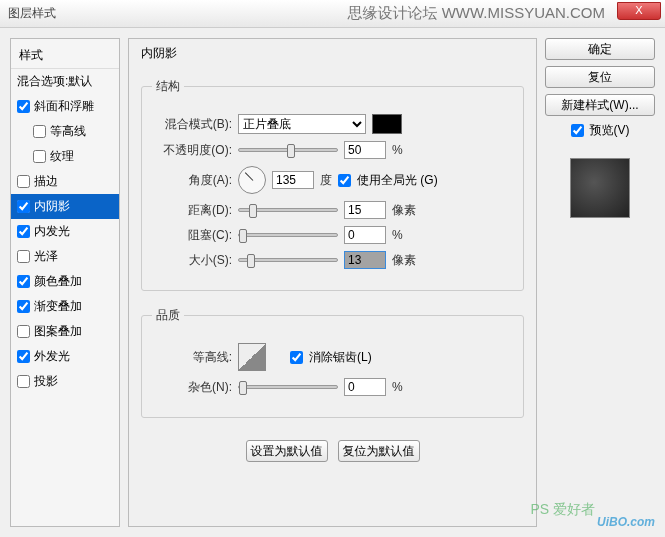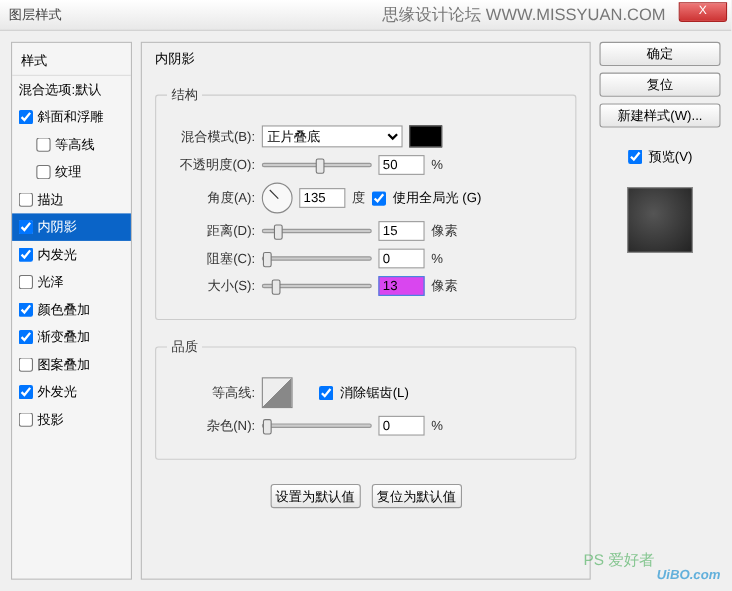--- a/index.html
+++ b/index.html
@@ -19,21 +19,21 @@
 .center .section-title { margin-bottom: 6px; }
 fieldset { border: 1px solid #ccc; border-radius: 3px; padding: 12px 10px 14px; margin-bottom: 10px; margin-top: 16px; }
 fieldset legend { padding: 0 4px; color: #333; }
 .row { display: flex; align-items: center; margin: 7px 0; gap: 6px; }
 .row .lbl { width: 80px; text-align: right; color: #333; }
 .row select { width: 128px; height: 20px; background: #fff; border: 1px solid #999; }
 .color-swatch { width: 30px; height: 20px; background: #000; border: 1px solid #666; }
 .slider { flex: 0 0 100px; height: 4px; background: #ccc; border: 1px solid #999; border-radius: 2px; position: relative; }
 .slider .thumb { position: absolute; top: -5px; width: 8px; height: 14px; background: #e8e8e8; border: 1px solid #777; border-radius: 2px; }
 input.num { width: 42px; height: 18px; border: 1px solid #999; text-align: left; padding: 0 3px; background: #fff; }
-input.num.hl { background: #d946ef; border: 1px solid #3a8adb; }
+input.num.hl { background: #a3a3a3; border: 1px solid #3a8adb; }
 .unit { color: #333; }
 .angle-dial { width: 28px; height: 28px; border: 1px solid #888; border-radius: 50%; background: #f8f8f8; position: relative; }
 .angle-dial::after { content: ""; position: absolute; width: 11px; height: 1px; background: #333; top: 13px; left: 3px; transform-origin: right center; transform: rotate(45deg); }
 .contour-swatch { width: 28px; height: 28px; border: 1px solid #888; background: linear-gradient(135deg, #eee 50%, #888 50%); }
 .btn { height: 22px; padding: 0 4px; background: linear-gradient(#fff,#e6e6e6); border: 1px solid #999; border-radius: 3px; cursor: default; }
 .btn-row { display: flex; justify-content: center; gap: 10px; margin-top: 22px; }
 .right { width: 110px; display: flex; flex-direction: column; gap: 6px; align-items: center; }
 .right .btn { width: 100%; }
 .preview-box { width: 60px; height: 60px; border: 1px solid #888; background: radial-gradient(circle at 40% 40%, #555, #222); margin-top: 6px; }
 .watermark { position: absolute; right: 10px; bottom: 8px; color: #4aa5d8; font-size: 12px; font-style: italic; opacity: 0.85; font-weight: bold; }
@@ -188,21 +188,21 @@
     <div class="btn-row">
       <button class="btn">设置为默认值</button>
       <button class="btn">复位为默认值</button>
     </div>
   </div>
 
   <div class="right">
     <button class="btn">确定</button>
     <button class="btn">复位</button>
     <button class="btn">新建样式(W)...</button>
-    <div class="row" style="margin-top:12px">
+    <div class="row" style="margin-top:0">
       <input type="checkbox" id="pv-cb" checked="" style="">
       <span>预览(V)</span>
     </div>
     <div class="preview-box"></div>
   </div>
 </div>
 
 <div class="watermark2">PS 爱好者</div>
 <div class="watermark">UiBO.com</div>
 

